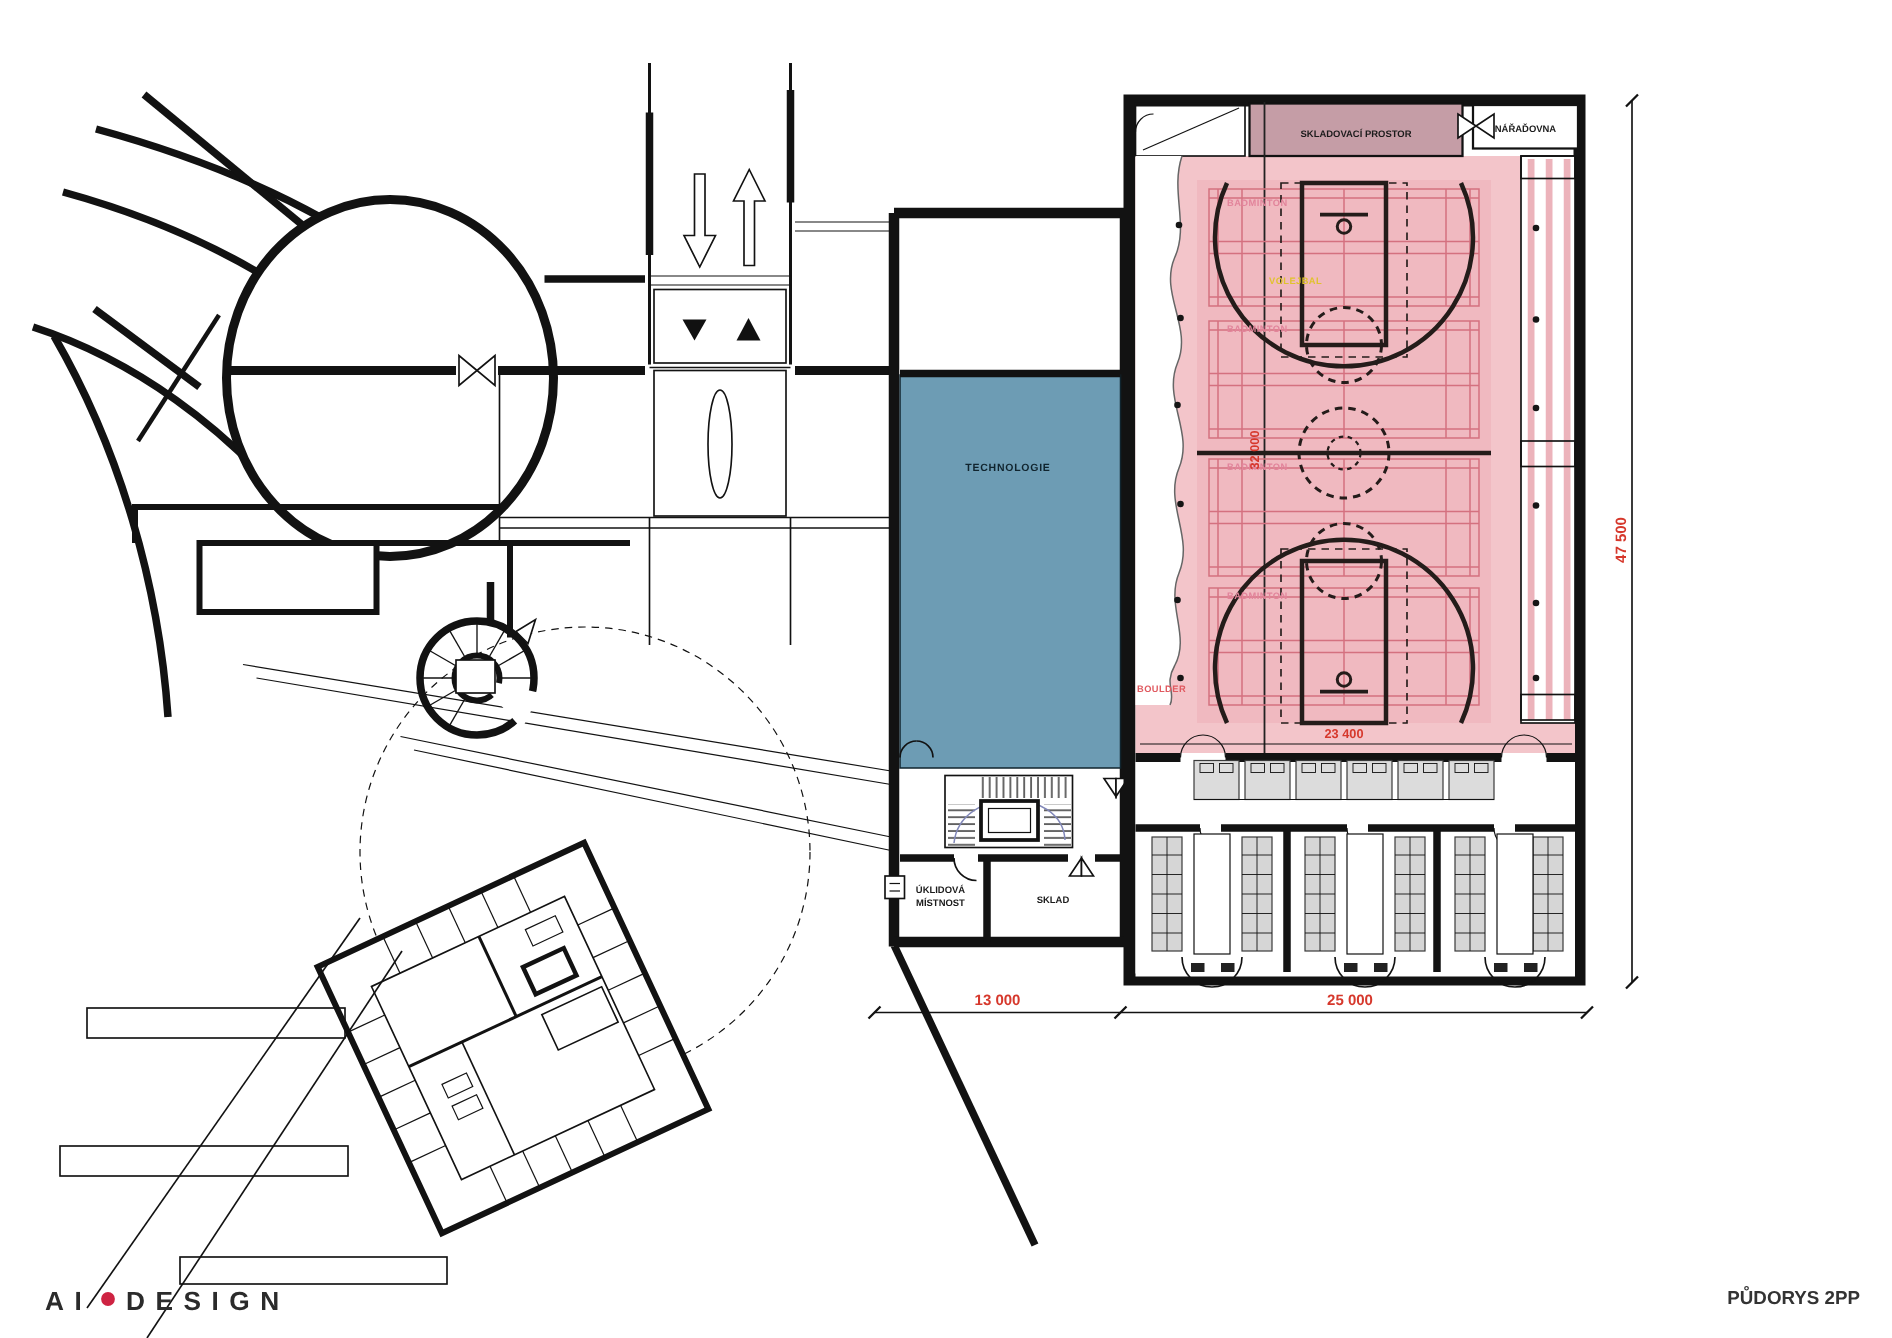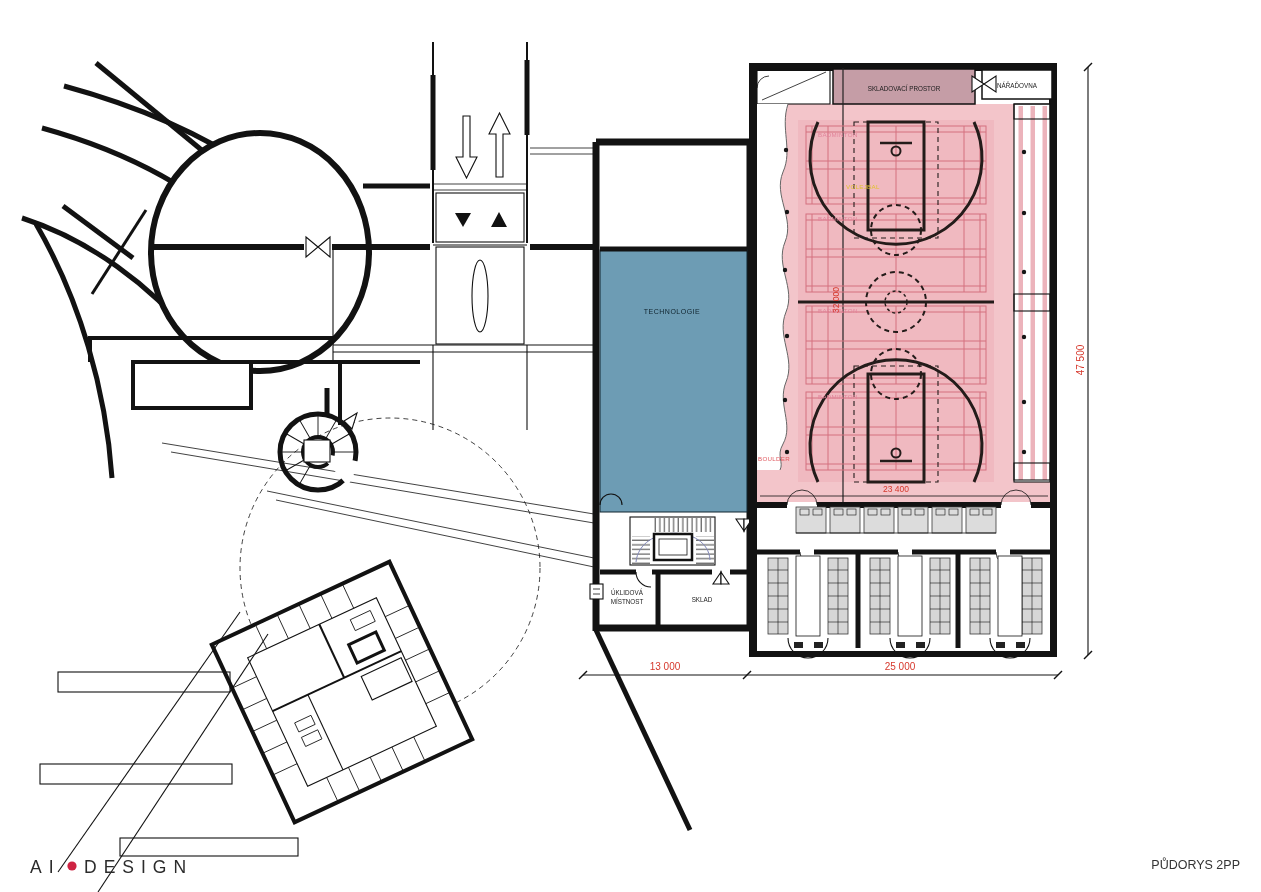--- a/index.html
+++ b/index.html
@@ -1,16 +1,16 @@
 <!DOCTYPE html>
 <html><head>
 <meta charset="utf-8">
 <style>
   html,body{margin:0;padding:0;background:#fff;}
-  .page{width:1261px;height:892px;position:relative;background:#fff;overflow:hidden;}
+  .page{width:1261px;height:892px;position:relative;background:#fff;overflow:hidden;font-weight:bold;}
   svg{display:block;}
   svg text{font-family:"Liberation Sans","DejaVu Sans",sans-serif;}
   .k{stroke:#121212;fill:none;stroke-linecap:butt;}
   .w8{stroke-width:8}.w7{stroke-width:7}.w6{stroke-width:6}.w5{stroke-width:5}
   .w4{stroke-width:4}.w3{stroke-width:3}.w25{stroke-width:2.5}.w2{stroke-width:2}
   .w15{stroke-width:1.5}.w1{stroke-width:1.1}.w08{stroke-width:0.8}.w06{stroke-width:0.6}
   .cl{stroke:#d4717f;stroke-width:1;fill:none}
   .bb{stroke:#241c1a;fill:none}
   .dash54{stroke-dasharray:5 4}
   .dash33{stroke-dasharray:3 3}

